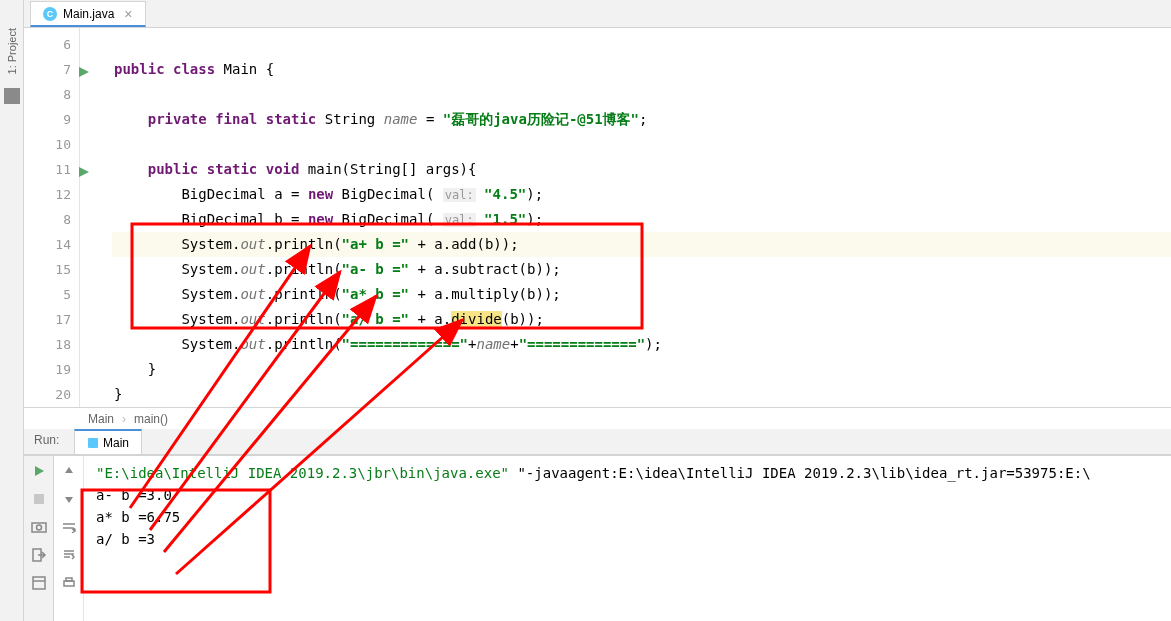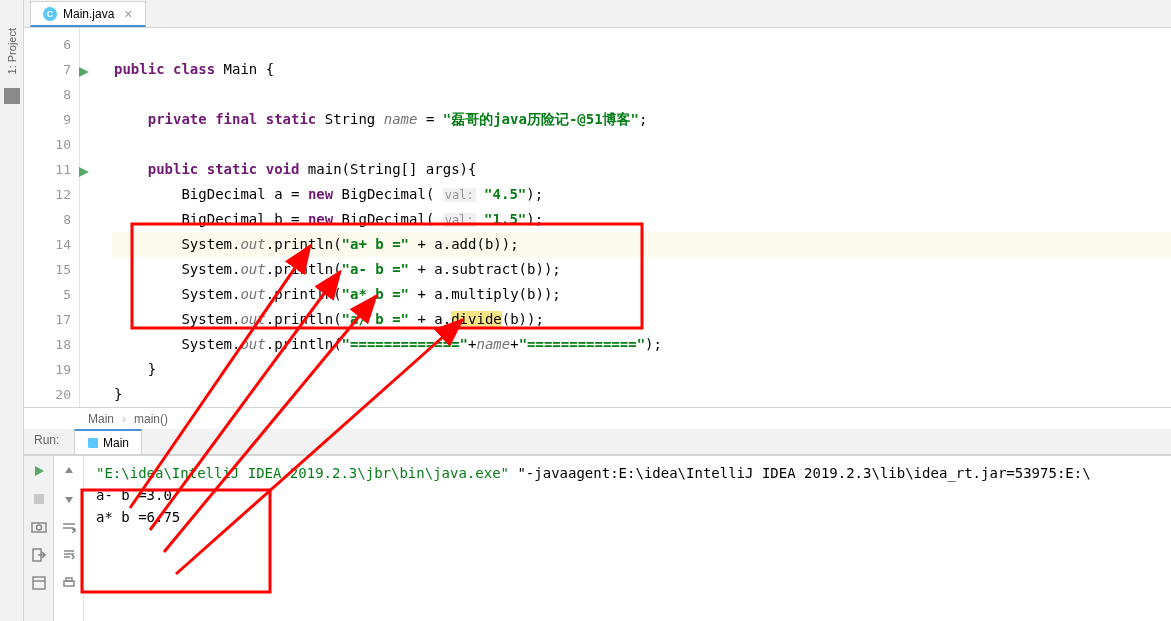--- a/index.html
+++ b/index.html
@@ -150,21 +150,21 @@
               <path d="M2 2 L12 2 M2 5 L12 5 M2 8 L8 8 M10 6 L12 8 L10 10" fill="none" stroke="#888" stroke-width="1.5"></path>
             </svg>
           </div>
         <div class="tool-btn">
             <svg width="14" height="12">
               <rect x="2" y="4" width="10" height="5" fill="none" stroke="#888" stroke-width="1.5"></rect>
               <rect x="4" y="1" width="6" height="3" fill="none" stroke="#888" stroke-width="1.5"></rect>
             </svg>
           </div>
       </div>
-      <div class="console" id="console"><div class="cmd-line"><span class="cmd-str">"E:\idea\IntelliJ IDEA 2019.2.3\jbr\bin\java.exe"</span> "-javaagent:E:\idea\IntelliJ IDEA 2019.2.3\lib\idea_rt.jar=53975:E:\</div><div>a- b =3.0</div><div>a* b =6.75</div></div>
+      <div class="console" id="console"><div class="cmd-line"><span class="cmd-str">"E:\idea\IntelliJ IDEA 2019.2.3\jbr\bin\java.exe"</span> "-javaagent:E:\idea\IntelliJ IDEA 2019.2.3\lib\idea_rt.jar=53975:E:\</div><div>a- b =3.0</div><div>a* b =6.75</div><div>a/ b =3</div></div>
     </div>
   </div>
 </div>
 
 <svg class="annotations" width="1171" height="621" id="overlay">
   <defs>
     <marker id="arrowhead" markerWidth="10" markerHeight="8" refX="9" refY="4" orient="auto">
       <polygon points="0 0, 10 4, 0 8" fill="#ff0000"></polygon>
     </marker>
   </defs>

